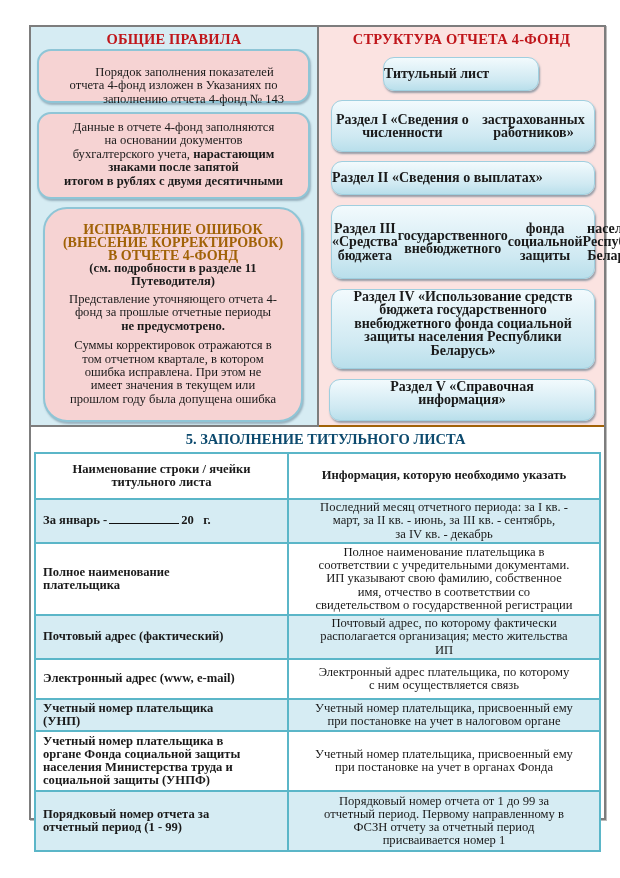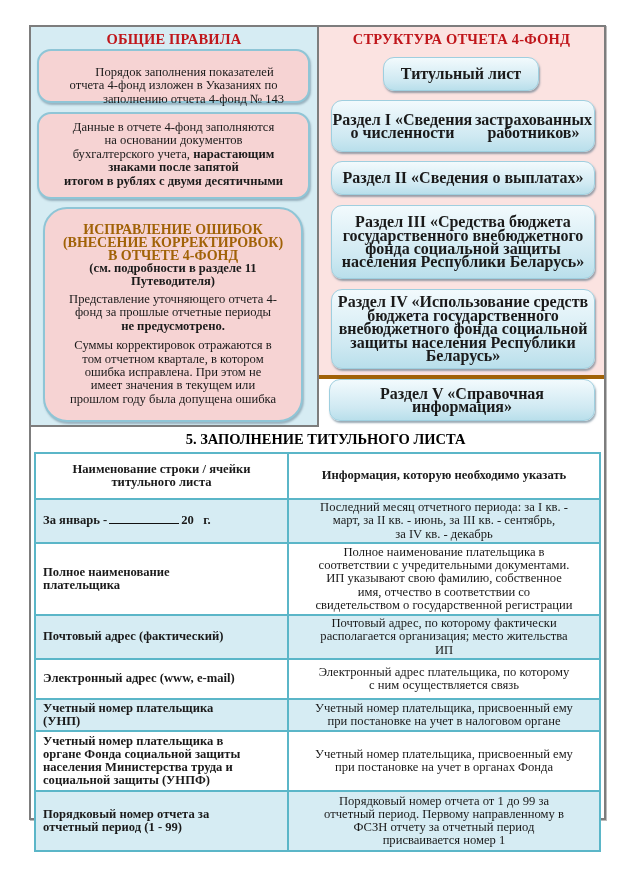--- a/index.html
+++ b/index.html
@@ -9,47 +9,47 @@
   .frame {
     position: absolute; left: 29px; top: 25px; width: 577px; height: 795px;
     border: 2px solid #7d7d7d; background: #ffffff;
     box-shadow: 1px 1px 0 #bcbcbc;
   }
   .left-panel {
     position: absolute; left: 0; top: 0; width: 288px; height: 400px;
     background: #d6ecf3; border-right: 2px solid #7d7d7d; border-bottom: 2px solid #7d7d7d;
   }
   .right-panel {
-    position: absolute; left: 288px; top: 0; width: 285px; height: 352px;
-    background: #fbe3e1; border-bottom: 4px solid #a16207;
+    position: absolute; left: 288px; top: 0; width: 285px; height: 400px;
+    background: #fbe3e1; border-bottom: 2px solid #a16207;
   }
   .panel-title {
     color: #c0161b; font-weight: bold; font-size: 14.5px; text-align: center;
     letter-spacing: 0.2px; position: absolute; left: 0; right: 0;
   }
 
   .pink-box {
     position: absolute; background: #f6d3d3; border: 2px solid #8fc5d6;
     border-radius: 14px; text-align: center; font-size: 12.6px; line-height: 13.4px;
     box-shadow: 1px 2px 2px rgba(80,110,130,0.45);
   }
   .pink-box .bold { font-weight: bold; }
   .err-title { color: #a16207; font-weight: bold; font-size: 14px; line-height: 13px; }
   .err-sub { font-weight: bold; font-size: 12.6px; line-height: 13px; }
 
   .blue-box {
     position: absolute; background: linear-gradient(#f2fafd 0%, #cfe9f2 70%, #b9dfeb 100%);
     border: 1px solid #9fcfdf; border-radius: 11px; text-align: center; font-weight: bold;
-    font-size: 16px; line-height: 13.4px; display: flex; align-items: center; justify-content: center;
+    font-size: 14px; line-height: 13.4px; display: flex; align-items: center; 
     box-shadow: 1px 2px 2px rgba(70,100,120,0.55);
   }
 
   .section-title {
     position: absolute; left: 0; right: 0; top: 404px; text-align: center;
-    color: #000000; font-weight: bold; font-size: 14.5px; margin-left: 16px;
+    color: #0c4a6e; font-weight: bold; font-size: 14.5px; margin-left: 16px;
   }
   table.tl {
     position: absolute; left: 3px; top: 425px; width: 567px; border-collapse: collapse;
     font-size: 12.6px; line-height: 13.2px;
   }
   table.tl td, table.tl th { border: 2px solid #5bb6c8; vertical-align: middle; }
   table.tl th { font-weight: bold; text-align: center; padding: 2px 4px; background: #ffffff; height: 46px; }
   table.tl td.c1 { width: 253px; font-weight: bold; text-align: left; padding: 1px 6px 1px 7px; }
   table.tl td.c2 { text-align: center; padding: 1px 4px; }
   table.tl tr.shade td { background: #d6ecf3; }
@@ -104,21 +104,21 @@
 
     <div class="blue-box" style="left:12px; top:73px; width:264px; height:52px; flex-direction:row;">
       <div>Раздел I «Сведения о численности</div>
       <div>застрахованных работников»</div>
     </div>
 
     <div class="blue-box" style="left:12px; top:134px; width:264px; height:34px;">
       <div>Раздел II «Сведения о выплатах»</div>
     </div>
 
-    <div class="blue-box" style="left:12px; top:178px; width:264px; height:74px; flex-direction:column;">
+    <div class="blue-box" style="left:12px; top:178px; width:264px; height:74px; ">
       <div>Раздел III «Средства бюджета</div>
       <div>государственного внебюджетного</div>
       <div>фонда социальной защиты</div>
       <div>населения Республики Беларусь»</div>
     </div>
 
     <div class="blue-box" style="left:12px; top:262px; width:264px; height:80px; flex-direction:column;">
       <div>Раздел IV «Использование средств</div>
       <div>бюджета государственного</div>
       <div>внебюджетного фонда социальной</div>

